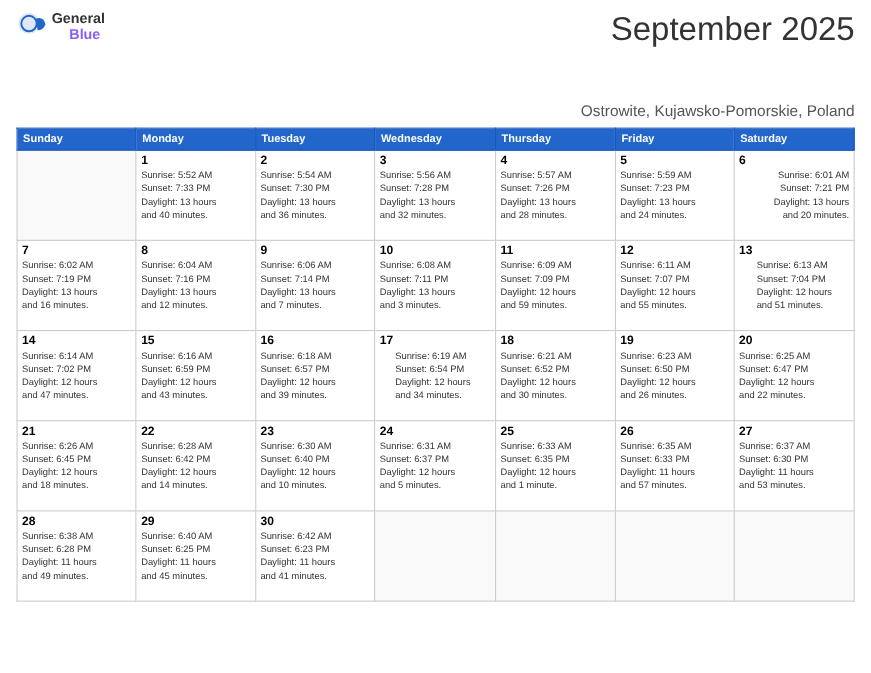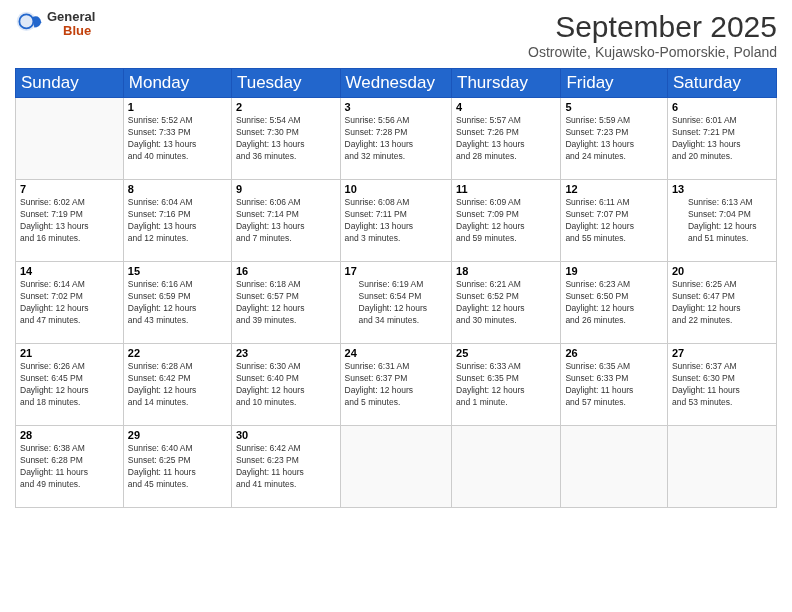--- a/index.html
+++ b/index.html
@@ -27,49 +27,50 @@
       gap: 4px;
     }
     .logo-text {
       display: flex;
       flex-direction: column;
       font-size: 13px;
       font-weight: bold;
       line-height: 1.1;
     }
     .logo-general { color: #333; }
-    .logo-blue { color: #c2410c; padding-left: 16px; }
+    .logo-blue { color: #8b5cf6; padding-left: 16px; }
     .logo-icon {
       width: 28px;
       height: 28px;
     }
     .title-block {
       text-align: right;
     }
     .month-title {
       font-size: 30px;
       font-weight: normal;
       color: #333;
     }
     .subtitle {
       font-size: 14px;
       color: #555;
+      margin-top: 48px;
     }
     .calendar {
       width: 100%;
       border-collapse: collapse;
       font-size: 9.5px;
     }
     .calendar th {
       background: #2266cc;
       color: #fff;
       padding: 4px 5px;
       text-align: left;
-      font-weight: normal;
-      font-size: 17px;
+      font-weight: bold;
+      font-size: 10px;
       border: 1px solid #1a55bb;
     }
     .calendar td {
       border: 1px solid #ccc;
       vertical-align: top;
       padding: 3px 4px;
       width: 113px;
       height: 82px;
     }
     .day-num {
@@ -154,21 +155,21 @@
           </td>
           <td>
             <span class="day-num">5</span>
             <div class="day-info" style="white-space: pre-line;">Sunrise: 5:59 AM
 Sunset: 7:23 PM
 Daylight: 13 hours
 and 24 minutes.</div>
           </td>
           <td>
             <span class="day-num">6</span>
-            <div class="day-info" style="white-space: pre-line;">Sunrise: 6:01 AM
+            <div class="day-info" style="white-space: pre-line; text-align: right;">Sunrise: 6:01 AM
 Sunset: 7:21 PM
 Daylight: 13 hours
 and 20 minutes.</div>
           </td>
         </tr>
         <tr>
           <td>
             <span class="day-num">7</span>
             <div class="day-info" style="white-space: pre-line;">Sunrise: 6:02 AM
 Sunset: 7:19 PM

